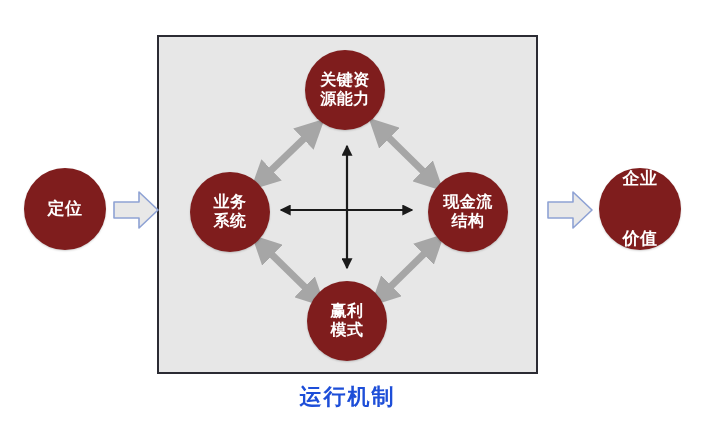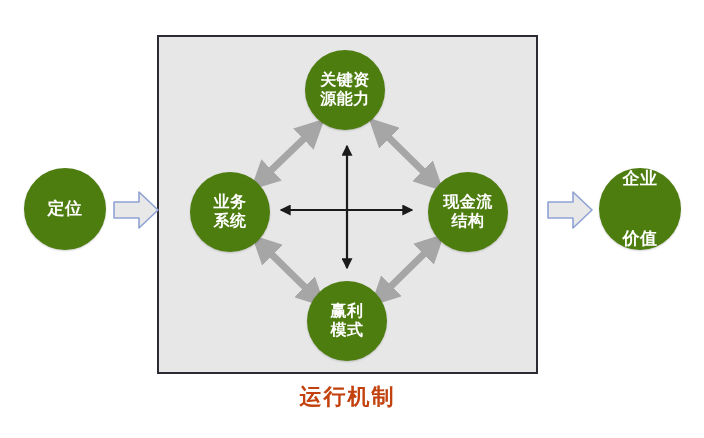--- a/index.html
+++ b/index.html
@@ -26,21 +26,21 @@
     width: 381px;
     height: 339px;
     background: #e7e7e7;
     border: 2px solid #2b2b33;
     box-sizing: border-box;
   }
   
   .circle {
     position: absolute;
     border-radius: 50%;
-    background: #4d7c0f;
+    background: #7f1d1d;
     display: flex;
     flex-direction: column;
     align-items: center;
     justify-content: center;
     color: #ffffff;
     font-weight: bold;
     text-align: center;
     line-height: 1.18;
     letter-spacing: 0.5px;
     box-shadow: 0 1px 2px rgba(0,0,0,0.18);
@@ -77,21 +77,21 @@
   }
   
   .caption {
     position: absolute;
     left: 157px;
     top: 382px;
     width: 381px;
     text-align: center;
     font-size: 22px;
     font-weight: bold;
-    color: #c2410c;
+    color: #1d4ed8;
     letter-spacing: 2px;
   }
 </style>
 </head>
 <body>
 
 <div id="canvas">
 
   <div class="panel"></div>
 

